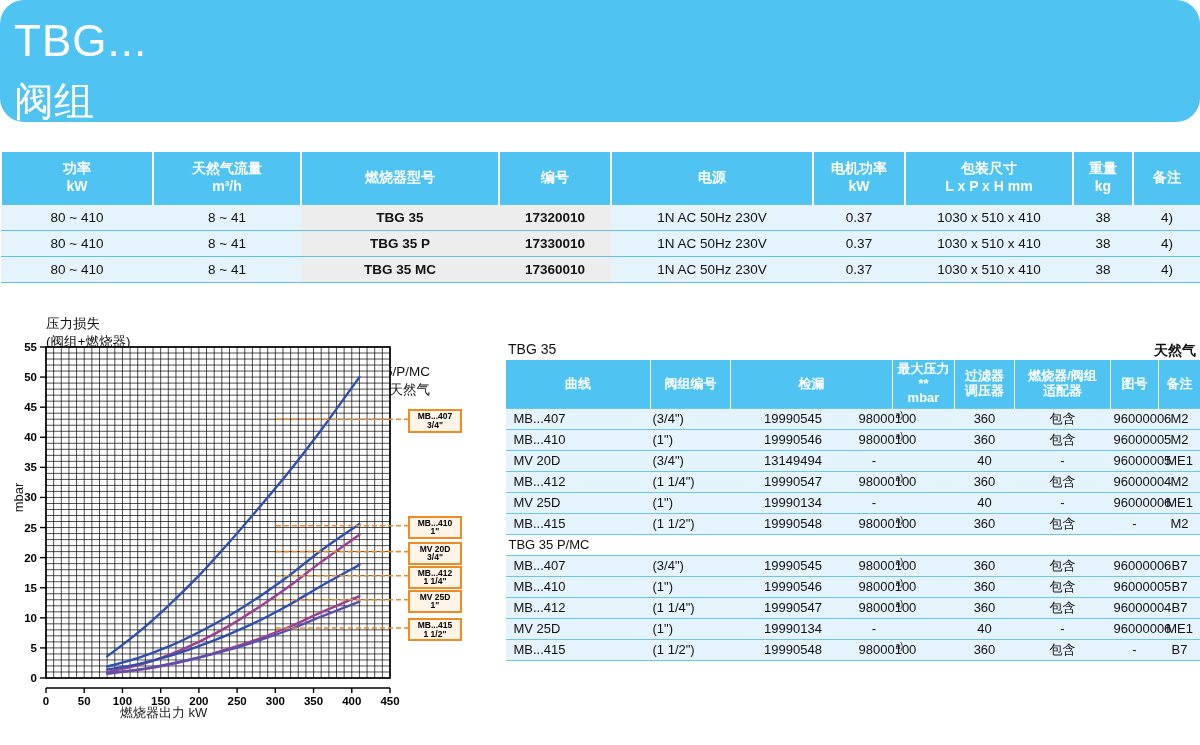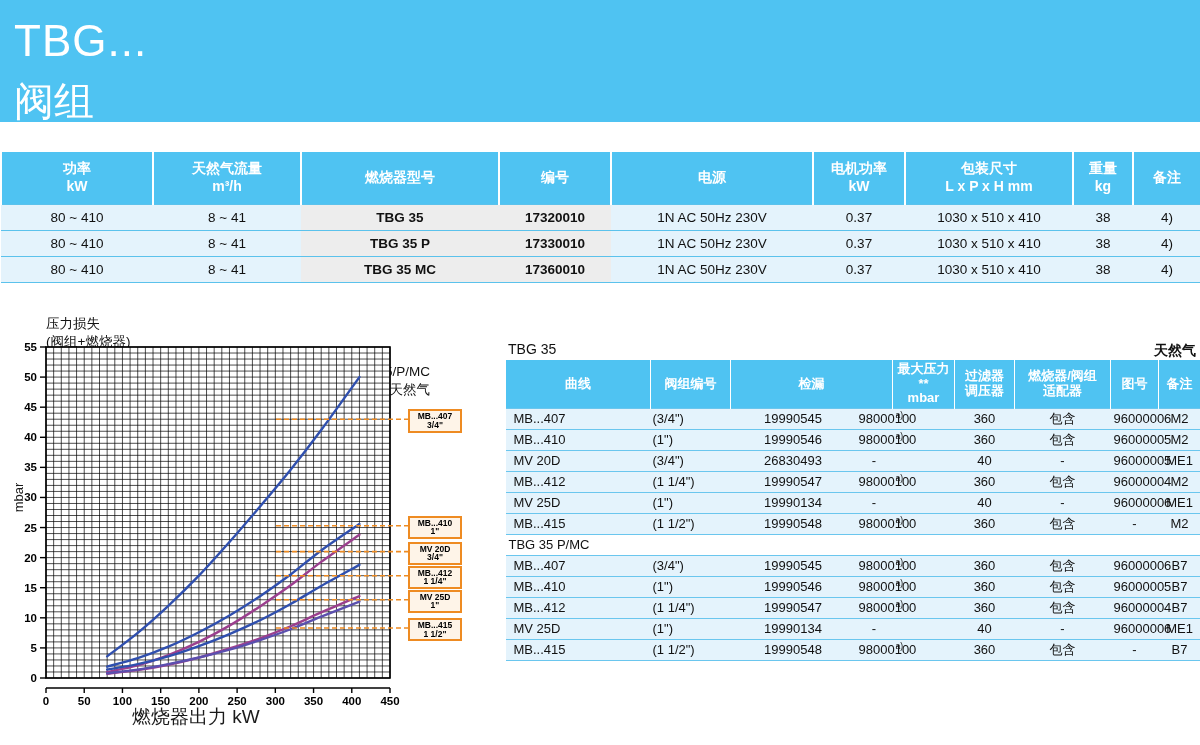--- a/index.html
+++ b/index.html
@@ -11,20 +11,21 @@
     color:#1a1a1a;
     overflow:hidden;
     position:relative;
   }
 
   
   #header {
     position:absolute; left:0; top:0; width:1200px; height:122px;
     background:#4FC3F2;
     color:#ffffff;
+    border-radius:24px;
   }
   #header .line1 { position:absolute; left:14px; top:16px; display:flex; align-items:baseline; }
   #header .title { font-size:44px; font-weight:400; letter-spacing:1px; }
   #header .power { font-size:44px; font-weight:400; margin-left:86px; letter-spacing:1px;}
   #header .subtitle { position:absolute; left:14px; top:74px; font-size:40px; font-weight:400; }
 
   
   #top-table {
     position:absolute; left:0; top:152px; width:1200px;
     border-collapse:collapse; table-layout:fixed;
@@ -46,21 +47,21 @@
 
   
   #chart-block { position:absolute; left:0px; top:312px; width:470px; height:415px; }
   #chart-title-left { position:absolute; left:46px; top:3px; font-size:13.5px; line-height:1.35; font-weight:400; color:#111; }
   #chart-title-right { position:absolute; left:300px; top:3px; width:130px; font-size:13.5px; line-height:1.35; text-align:right; color:#111;margin-top:48px;}
   #ylabel {
     position:absolute; left:-22px; top:178px; width:80px;
     font-size:13px; text-align:center;
     transform:rotate(-90deg); transform-origin:center center;
   }
-  #xlabel { position:absolute; left:120px; top:392px; font-size:19px;margin-left:12px; }
+  #xlabel { position:absolute; left:120px; top:392px; font-size:13px; }
   #plot-svg { position:absolute; left:0; top:0; }
   .cal-box {
     position:absolute; background:#FEF4E8; border:2px solid #EE8B22;
     font-size:8.5px; font-weight:700; color:#000; text-align:center;
     line-height:1.02; padding:1px 2px; white-space:nowrap;
   }
 
   
   #right-block { position:absolute; left:505px; top:340px; width:695px; }
   .rt-caption { font-size:14px; color:#111; padding:1px 0 3px 3px; }
@@ -426,21 +427,21 @@
           <td style="text-align: left;"><span class="supmark">a)</span></td>
           <td>360</td>
           <td>包含</td>
           <td>96000005</td>
           <td>M2</td>
           <td></td>
         </tr>
         <tr>
           <td class="lft">MV 20D</td>
           <td class="ctr-l">(3/4")</td>
-          <td>26830493</td>
+          <td>13149494</td>
           <td>-</td>
           <td style="text-align: left;"></td>
           <td>40</td>
           <td>-</td>
           <td>96000005</td>
           <td>ME1</td>
           <td>LPG</td>
         </tr>
         <tr>
           <td class="lft">MB...412</td>

